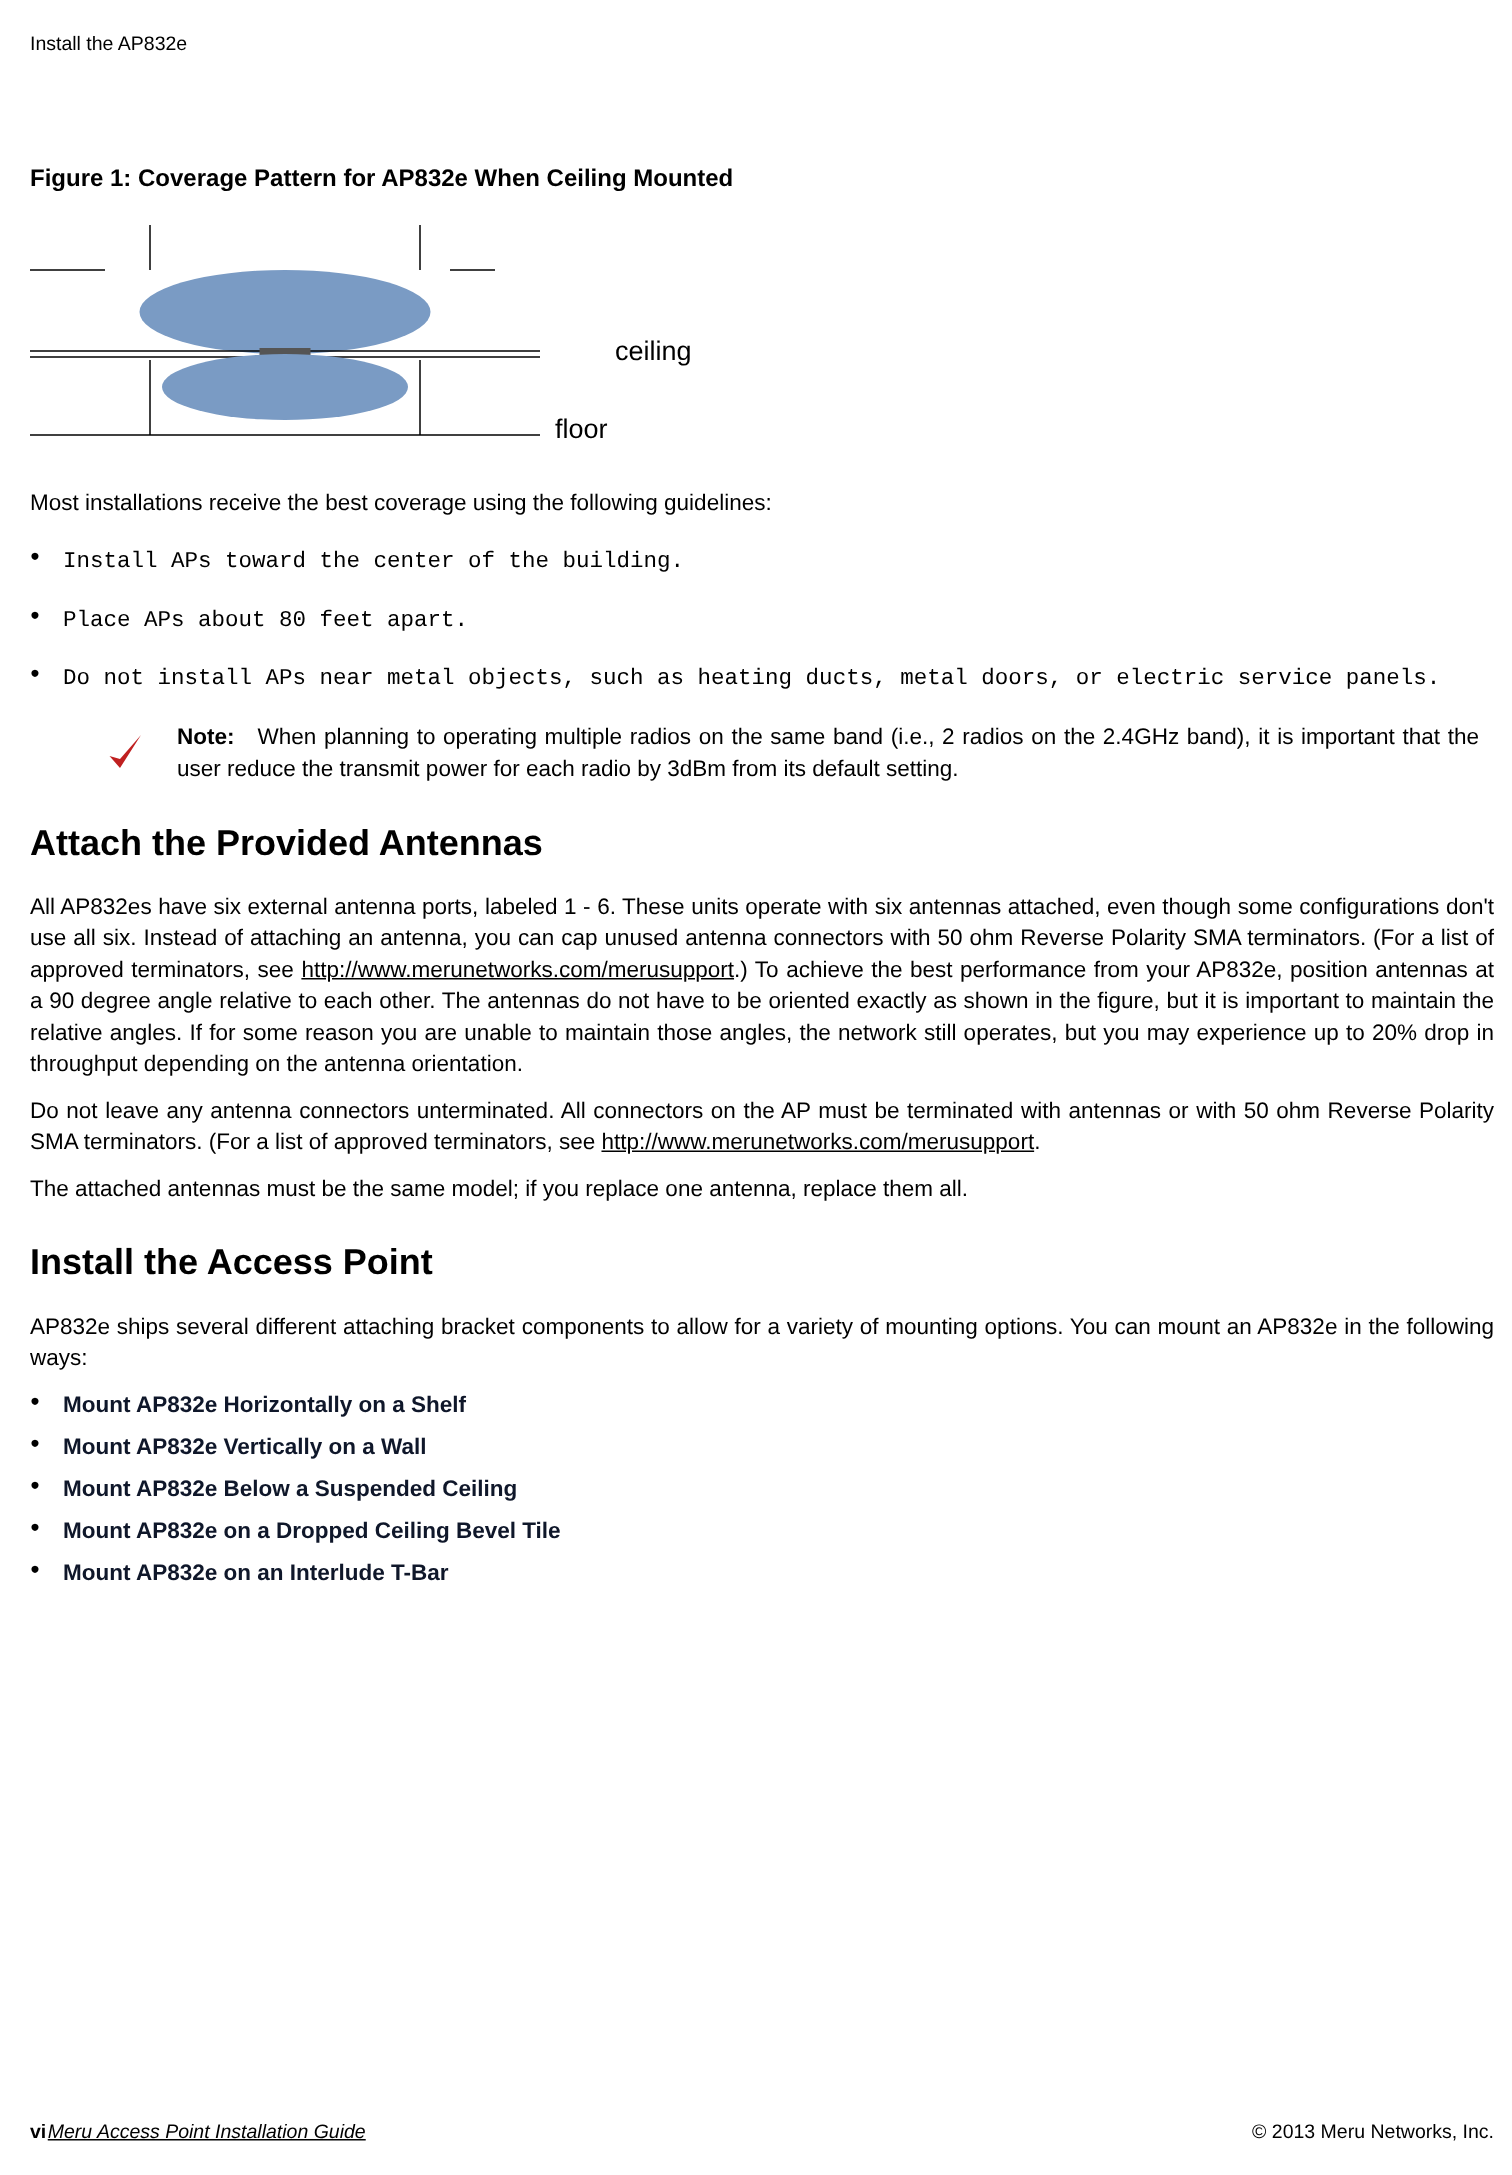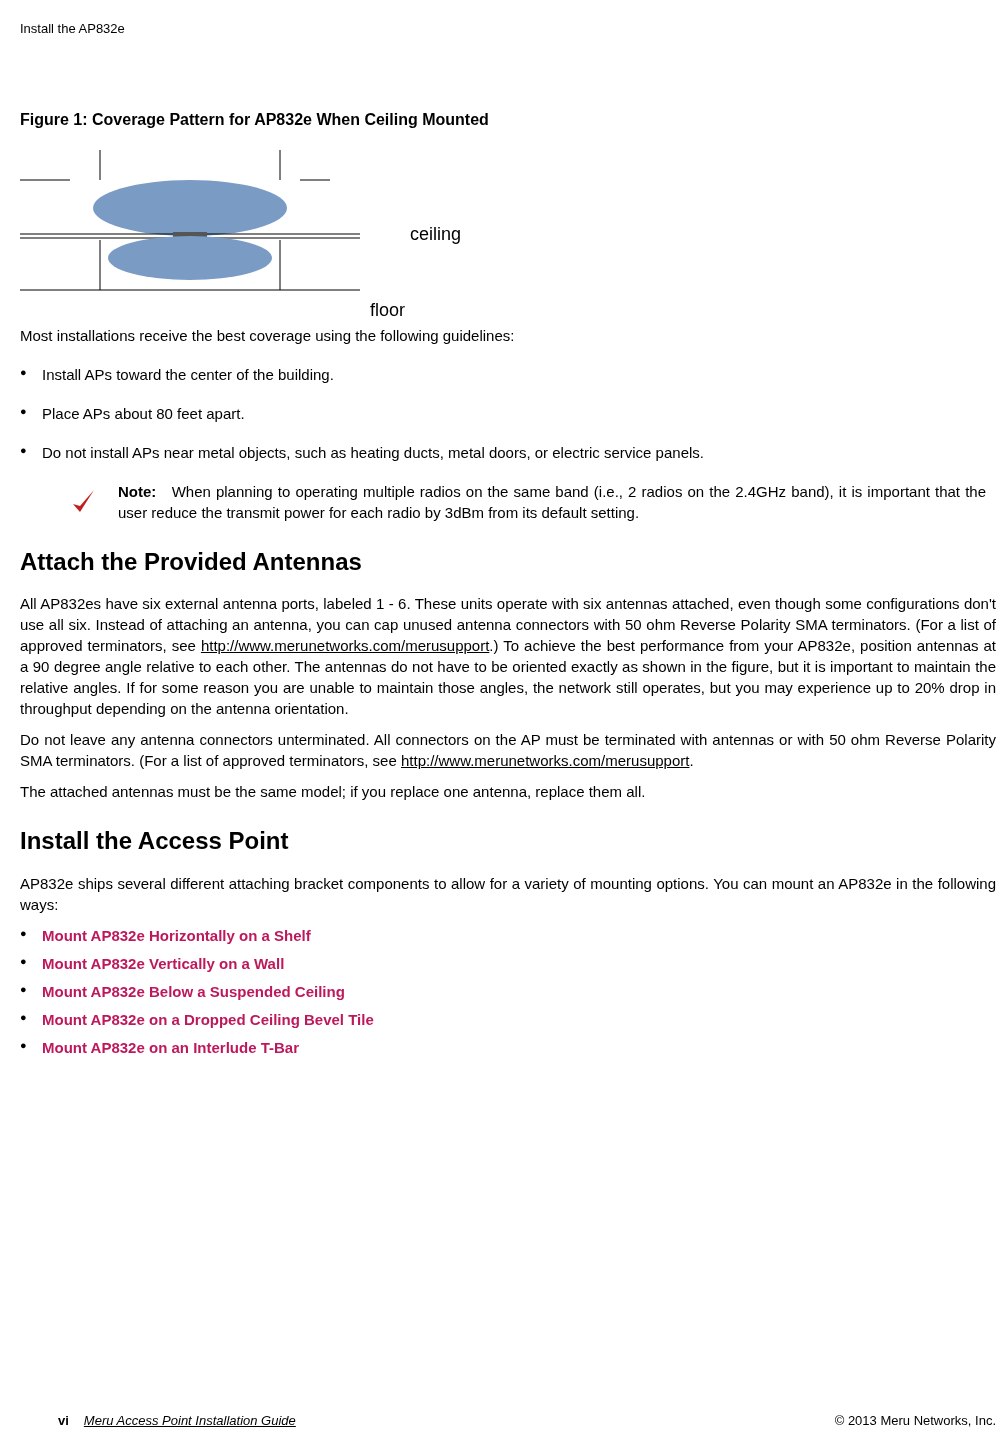--- a/index.html
+++ b/index.html
@@ -42,36 +42,37 @@
       position: absolute;
       font-size: 18px;
     }
     .ceiling-label {
       left: 350px;
       top: 72px;
       margin-left: 40px;
     }
     .floor-label {
       left: 350px;
-      top: 148px;
+      top: 124px;
     }
     p {
       margin: 10px 0;
       text-align: justify;
     }
     ul.bullet-list {
       list-style: none;
       padding-left: 0;
       margin: 8px 0;
     }
     ul.bullet-list li {
       position: relative;
       padding-left: 22px;
       margin: 18px 0;
       text-align: justify;
+      font-family: Liberation Mono, monospace;
     }
     ul.bullet-list li::before {
       content: "●";
       position: absolute;
       left: 0;
       top: 1px;
       font-size: 11px;
     }
     .note-block {
       display: flex;
@@ -110,36 +111,35 @@
       margin: 7px 0;
     }
     ul.link-list li::before {
       content: "●";
       position: absolute;
       left: 0;
       top: 1px;
       font-size: 11px;
     }
     .link-blue {
-      color: #be185d;
+      color: #0f172a;
       font-weight: bold;
     }
     .footer {
       position: absolute;
       bottom: 20px;
       left: 20px;
       right: 12px;
       display: flex;
       justify-content: space-between;
       font-size: 13px;
     }
     .footer-left {
       display: flex;
-      gap: 15px;
-      margin-left: 38px;
+      gap: 1px;
     }
     .footer-left .pagenum {
       font-weight: bold;
     }
     .footer-left .guide {
       font-style: italic;
       text-decoration: underline;
     }
   </style>
 </head>

